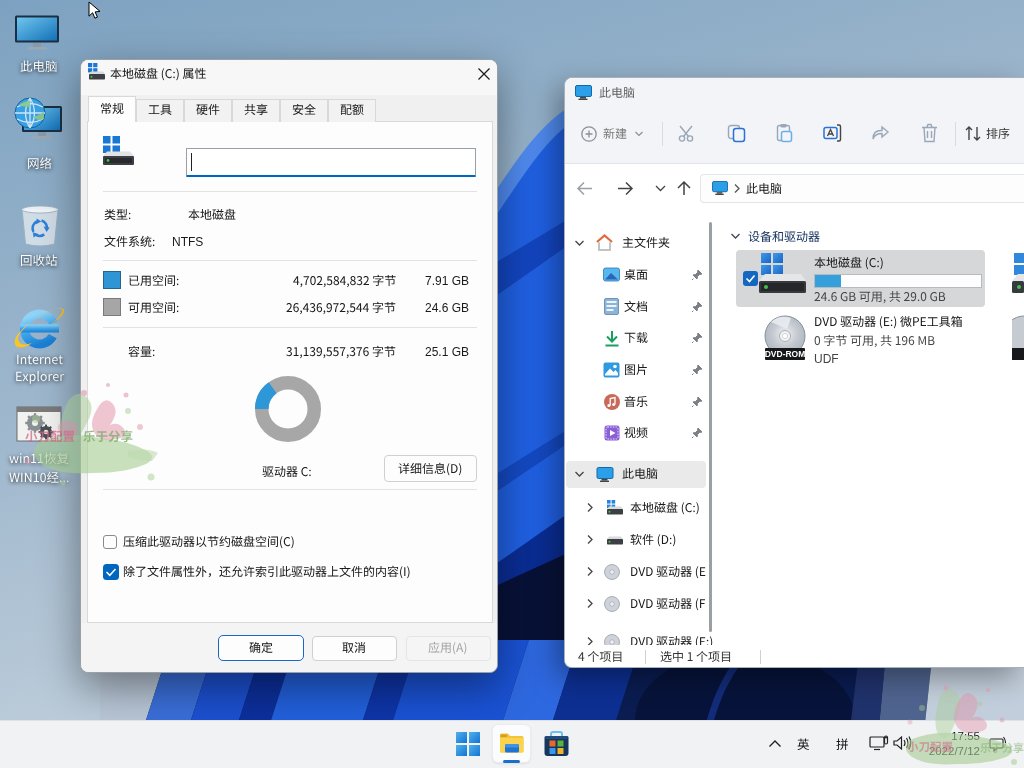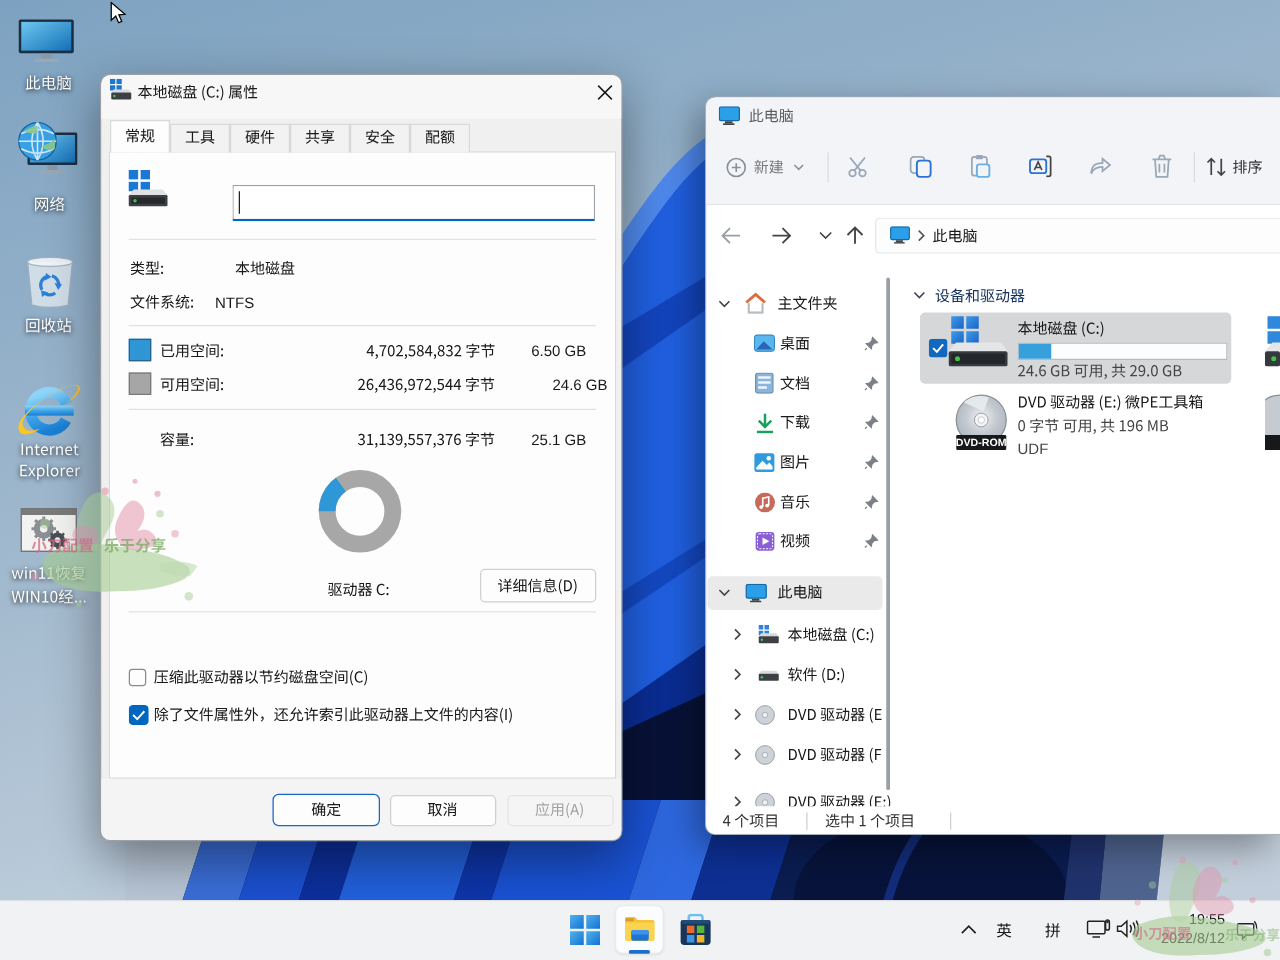--- a/index.html
+++ b/index.html
@@ -813,21 +813,21 @@
         <path transform="translate(39.97 12) scale(0.012 -0.012)" d="M280 -13C417 -13 509 70 509 176C509 277 450 332 386 369V374C429 408 483 474 483 551C483 664 407 744 282 744C168 744 81 669 81 558C81 481 127 426 180 389V385C113 349 46 280 46 182C46 69 144 -13 280 -13ZM330 398C243 432 164 471 164 558C164 629 213 676 281 676C359 676 405 619 405 546C405 492 379 442 330 398ZM281 55C193 55 127 112 127 190C127 260 169 318 228 356C332 314 422 278 422 179C422 106 366 55 281 55Z"></path>
         <path transform="translate(46.63 12) scale(0.012 -0.012)" d="M340 0H426V202H524V275H426V733H325L20 262V202H340ZM340 275H115L282 525C303 561 323 598 341 633H345C343 596 340 536 340 500Z"></path>
         <path transform="translate(53.29 12) scale(0.012 -0.012)" d="M75 -190C165 -152 221 -77 221 19C221 86 192 126 144 126C107 126 75 102 75 62C75 22 106 -2 142 -2L153 -1C152 -61 115 -109 53 -136Z"></path>
         <path transform="translate(56.63 12) scale(0.012 -0.012)" d="M280 -13C417 -13 509 70 509 176C509 277 450 332 386 369V374C429 408 483 474 483 551C483 664 407 744 282 744C168 744 81 669 81 558C81 481 127 426 180 389V385C113 349 46 280 46 182C46 69 144 -13 280 -13ZM330 398C243 432 164 471 164 558C164 629 213 676 281 676C359 676 405 619 405 546C405 492 379 442 330 398ZM281 55C193 55 127 112 127 190C127 260 169 318 228 356C332 314 422 278 422 179C422 106 366 55 281 55Z"></path>
         <path transform="translate(63.29 12) scale(0.012 -0.012)" d="M263 -13C394 -13 499 65 499 196C499 297 430 361 344 382V387C422 414 474 474 474 563C474 679 384 746 260 746C176 746 111 709 56 659L105 601C147 643 198 672 257 672C334 672 381 626 381 556C381 477 330 416 178 416V346C348 346 406 288 406 199C406 115 345 63 257 63C174 63 119 103 76 147L29 88C77 35 149 -13 263 -13Z"></path>
         <path transform="translate(69.95 12) scale(0.012 -0.012)" d="M44 0H505V79H302C265 79 220 75 182 72C354 235 470 384 470 531C470 661 387 746 256 746C163 746 99 704 40 639L93 587C134 636 185 672 245 672C336 672 380 611 380 527C380 401 274 255 44 54Z"></path>
         <path transform="translate(79.3 12) scale(0.012 -0.012)" d="M460 363V300H69V228H460V14C460 0 455 -5 437 -6C419 -6 354 -6 287 -4C300 -24 314 -58 319 -79C404 -79 457 -78 492 -67C528 -54 539 -32 539 12V228H930V300H539V337C627 384 717 452 779 516L728 555L711 551H233V480H635C584 436 519 392 460 363ZM424 824C443 798 462 765 475 736H80V529H154V664H843V529H920V736H563C549 769 523 814 497 847Z"></path>
         <path transform="translate(91.3 12) scale(0.012 -0.012)" d="M98 486V414H360V-78H439V414H772V154C772 139 766 135 747 134C727 133 659 133 586 135C596 112 606 80 609 57C704 57 766 57 803 69C839 82 849 106 849 152V486ZM634 840V727H366V840H289V727H55V655H289V540H366V655H634V540H712V655H946V727H712V840Z"></path>
       </svg>
     </div>
-<div style="position:absolute;right:555px;top:281px;transform:translateY(-50%);font:400 12px 'Liberation Sans',sans-serif;color:#1a1a1a;white-space:nowrap;">6.50 GB</div>
+<div style="position:absolute;right:555px;top:281px;transform:translateY(-50%);font:400 12px 'Liberation Sans',sans-serif;color:#1a1a1a;white-space:nowrap;">7.91 GB</div>
 <div class="abs" style="left:103px;top:298px;width:18px;height:18px;background:#a6a6a6;border:1px solid #7a7a7a"></div>
 <div style="position:absolute;left:128.0px;top:300.0px;width:51.3px;height:16px;">
       <svg class="t" width="51.34" height="16" viewBox="0 0 51.34 16" fill="#1a1a1a">
         <path transform="translate(0 12) scale(0.012 -0.012)" d="M56 769V694H747V29C747 8 740 2 718 0C694 0 612 -1 532 3C544 -19 558 -56 563 -78C662 -78 732 -78 772 -65C811 -52 825 -26 825 28V694H948V769ZM231 475H494V245H231ZM158 547V93H231V173H568V547Z"></path>
         <path transform="translate(12.0 12) scale(0.012 -0.012)" d="M153 770V407C153 266 143 89 32 -36C49 -45 79 -70 90 -85C167 0 201 115 216 227H467V-71H543V227H813V22C813 4 806 -2 786 -3C767 -4 699 -5 629 -2C639 -22 651 -55 655 -74C749 -75 807 -74 841 -62C875 -50 887 -27 887 22V770ZM227 698H467V537H227ZM813 698V537H543V698ZM227 466H467V298H223C226 336 227 373 227 407ZM813 466V298H543V466Z"></path>
         <path transform="translate(24.0 12) scale(0.012 -0.012)" d="M564 537C666 484 802 405 869 357L919 415C848 462 710 537 611 587ZM384 590C307 523 203 455 85 413L129 348C246 398 356 474 436 544ZM77 22V-46H927V22H538V275H825V343H182V275H459V22ZM424 824C440 792 459 752 473 718H76V492H150V649H849V517H926V718H565C550 755 524 807 502 846Z"></path>
         <path transform="translate(36.0 12) scale(0.012 -0.012)" d="M91 615V-80H168V615ZM106 791C152 747 204 684 227 644L289 684C265 726 211 785 164 827ZM379 295H619V160H379ZM379 491H619V358H379ZM311 554V98H690V554ZM352 784V713H836V11C836 -2 832 -6 819 -7C806 -7 765 -8 723 -6C733 -25 743 -57 747 -75C808 -75 851 -75 878 -63C904 -50 913 -31 913 11V784Z"></path>
         <path transform="translate(48.0 12) scale(0.012 -0.012)" d="M139 390C175 390 205 418 205 460C205 501 175 530 139 530C102 530 73 501 73 460C73 418 102 390 139 390ZM139 -13C175 -13 205 15 205 56C205 98 175 126 139 126C102 126 73 98 73 56C73 15 102 -13 139 -13Z"></path>
       </svg>
     </div>
@@ -844,21 +844,21 @@
         <path transform="translate(46.63 12) scale(0.012 -0.012)" d="M198 0H293C305 287 336 458 508 678V733H49V655H405C261 455 211 278 198 0Z"></path>
         <path transform="translate(53.29 12) scale(0.012 -0.012)" d="M44 0H505V79H302C265 79 220 75 182 72C354 235 470 384 470 531C470 661 387 746 256 746C163 746 99 704 40 639L93 587C134 636 185 672 245 672C336 672 380 611 380 527C380 401 274 255 44 54Z"></path>
         <path transform="translate(59.95 12) scale(0.012 -0.012)" d="M75 -190C165 -152 221 -77 221 19C221 86 192 126 144 126C107 126 75 102 75 62C75 22 106 -2 142 -2L153 -1C152 -61 115 -109 53 -136Z"></path>
         <path transform="translate(63.29 12) scale(0.012 -0.012)" d="M262 -13C385 -13 502 78 502 238C502 400 402 472 281 472C237 472 204 461 171 443L190 655H466V733H110L86 391L135 360C177 388 208 403 257 403C349 403 409 341 409 236C409 129 340 63 253 63C168 63 114 102 73 144L27 84C77 35 147 -13 262 -13Z"></path>
         <path transform="translate(69.95 12) scale(0.012 -0.012)" d="M340 0H426V202H524V275H426V733H325L20 262V202H340ZM340 275H115L282 525C303 561 323 598 341 633H345C343 596 340 536 340 500Z"></path>
         <path transform="translate(76.61 12) scale(0.012 -0.012)" d="M340 0H426V202H524V275H426V733H325L20 262V202H340ZM340 275H115L282 525C303 561 323 598 341 633H345C343 596 340 536 340 500Z"></path>
         <path transform="translate(85.96 12) scale(0.012 -0.012)" d="M460 363V300H69V228H460V14C460 0 455 -5 437 -6C419 -6 354 -6 287 -4C300 -24 314 -58 319 -79C404 -79 457 -78 492 -67C528 -54 539 -32 539 12V228H930V300H539V337C627 384 717 452 779 516L728 555L711 551H233V480H635C584 436 519 392 460 363ZM424 824C443 798 462 765 475 736H80V529H154V664H843V529H920V736H563C549 769 523 814 497 847Z"></path>
         <path transform="translate(97.96 12) scale(0.012 -0.012)" d="M98 486V414H360V-78H439V414H772V154C772 139 766 135 747 134C727 133 659 133 586 135C596 112 606 80 609 57C704 57 766 57 803 69C839 82 849 106 849 152V486ZM634 840V727H366V840H289V727H55V655H289V540H366V655H634V540H712V655H946V727H712V840Z"></path>
       </svg>
     </div>
-<div style="position:absolute;right:538px;top:308px;transform:translateY(-50%);font:400 12px 'Liberation Sans',sans-serif;color:#1a1a1a;white-space:nowrap;">24.6 GB</div>
+<div style="position:absolute;right:555px;top:308px;transform:translateY(-50%);font:400 12px 'Liberation Sans',sans-serif;color:#1a1a1a;white-space:nowrap;">24.6 GB</div>
 <div class="abs" style="left:103px;top:327px;width:374px;height:1px;background:#e2e2e2"></div>
 <div style="position:absolute;left:128.0px;top:344.0px;width:27.3px;height:16px;">
       <svg class="t" width="27.34" height="16" viewBox="0 0 27.34 16" fill="#1a1a1a">
         <path transform="translate(0 12) scale(0.012 -0.012)" d="M331 632C274 559 180 488 89 443C105 430 131 400 142 386C233 438 336 521 402 609ZM587 588C679 531 792 445 846 388L900 438C843 495 728 577 637 631ZM495 544C400 396 222 271 37 202C55 186 75 160 86 142C132 161 177 182 220 207V-81H293V-47H705V-77H781V219C822 196 866 174 911 154C921 176 942 201 960 217C798 281 655 360 542 489L560 515ZM293 20V188H705V20ZM298 255C375 307 445 368 502 436C569 362 641 304 719 255ZM433 829C447 805 462 775 474 748H83V566H156V679H841V566H918V748H561C549 779 529 817 510 847Z"></path>
         <path transform="translate(12.0 12) scale(0.012 -0.012)" d="M250 665H747V610H250ZM250 763H747V709H250ZM177 808V565H822V808ZM52 522V465H949V522ZM230 273H462V215H230ZM535 273H777V215H535ZM230 373H462V317H230ZM535 373H777V317H535ZM47 3V-55H955V3H535V61H873V114H535V169H851V420H159V169H462V114H131V61H462V3Z"></path>
         <path transform="translate(24.0 12) scale(0.012 -0.012)" d="M139 390C175 390 205 418 205 460C205 501 175 530 139 530C102 530 73 501 73 460C73 418 102 390 139 390ZM139 -13C175 -13 205 15 205 56C205 98 175 126 139 126C102 126 73 98 73 56C73 15 102 -13 139 -13Z"></path>
       </svg>
     </div>
 <div style="position:absolute;left:286.0px;top:344.0px;width:110.0px;height:16px;">
       <svg class="t" width="109.96" height="16" viewBox="0 0 109.96 16" fill="#1a1a1a">
@@ -1036,22 +1036,22 @@
 <svg class="abs" style="left:869px;top:735px" width="20" height="17" viewBox="0 0 20 17" fill="none" stroke="#222" stroke-width="1.2">
 <rect x="1" y="2" width="14" height="10" rx="1"></rect>
 <path d="M5 14.5 H11"></path>
 <rect x="15.5" y="1" width="3" height="8" rx="1.5" fill="#f0f2f4"></rect>
 <circle cx="17" cy="2.5" r="1" fill="#222" stroke="none"></circle>
 </svg>
 <svg class="abs" style="left:893px;top:735px" width="19" height="16" viewBox="0 0 19 16" fill="none" stroke="#222" stroke-width="1.2">
 <path d="M1 6 H4 L8.5 2 V14 L4 10 H1 Z" fill="none"></path>
 <path d="M11 5 Q13 8 11 11 M13.5 3 Q16.5 8 13.5 13 M16 1.5 Q19.5 8 16 14.5"></path>
 </svg>
-<div style="position:absolute;right:44px;top:736px;transform:translateY(-50%);font:400 11.5px 'Liberation Sans',sans-serif;color:#1a1a1a;white-space:nowrap;color:#111">19:55</div>
-<div style="position:absolute;right:44px;top:751px;transform:translateY(-50%);font:400 11.5px 'Liberation Sans',sans-serif;color:#1a1a1a;white-space:nowrap;color:#111">2022/8/12</div>
+<div style="position:absolute;right:44px;top:736px;transform:translateY(-50%);font:400 11.5px 'Liberation Sans',sans-serif;color:#1a1a1a;white-space:nowrap;color:#111">17:55</div>
+<div style="position:absolute;right:44px;top:751px;transform:translateY(-50%);font:400 11.5px 'Liberation Sans',sans-serif;color:#1a1a1a;white-space:nowrap;color:#111">2022/7/12</div>
 <svg class="abs" style="left:989px;top:736px" width="17" height="16" viewBox="0 0 17 16" fill="none" stroke="#222" stroke-width="1.1">
 <path d="M2 12 Q1 12 1 11 V4 Q1 3 2 3 H13 Q14 3 14 4 V11 Q14 12 13 12 H8 L5 15 V12 Z"></path>
 <path d="M14.5 1 Q16.5 3.5 16.5 7"></path>
 </svg>
 <svg class="abs" style="left:88px;top:1px;z-index:80" width="13" height="19" viewBox="0 0 13 19">
 <path d="M1 1 L1 15.2 L4.6 11.8 L6.9 17.2 L9.4 16.1 L7.1 10.9 L12 10.4 Z" fill="#ffffff" stroke="#000" stroke-width="1"></path>
 </svg>
 <svg class="abs" style="left:8.0px;top:381.0px;z-index:50" width="160.0" height="110.0" viewBox="0 0 160 110" opacity="0.7">
 <g fill="#a5cc92">
 <path d="M30 62 Q55 50 85 56 Q120 60 135 68 Q150 74 140 82 Q120 92 85 92 Q50 94 35 84 Q20 74 30 62 Z" opacity="0.85"></path>

